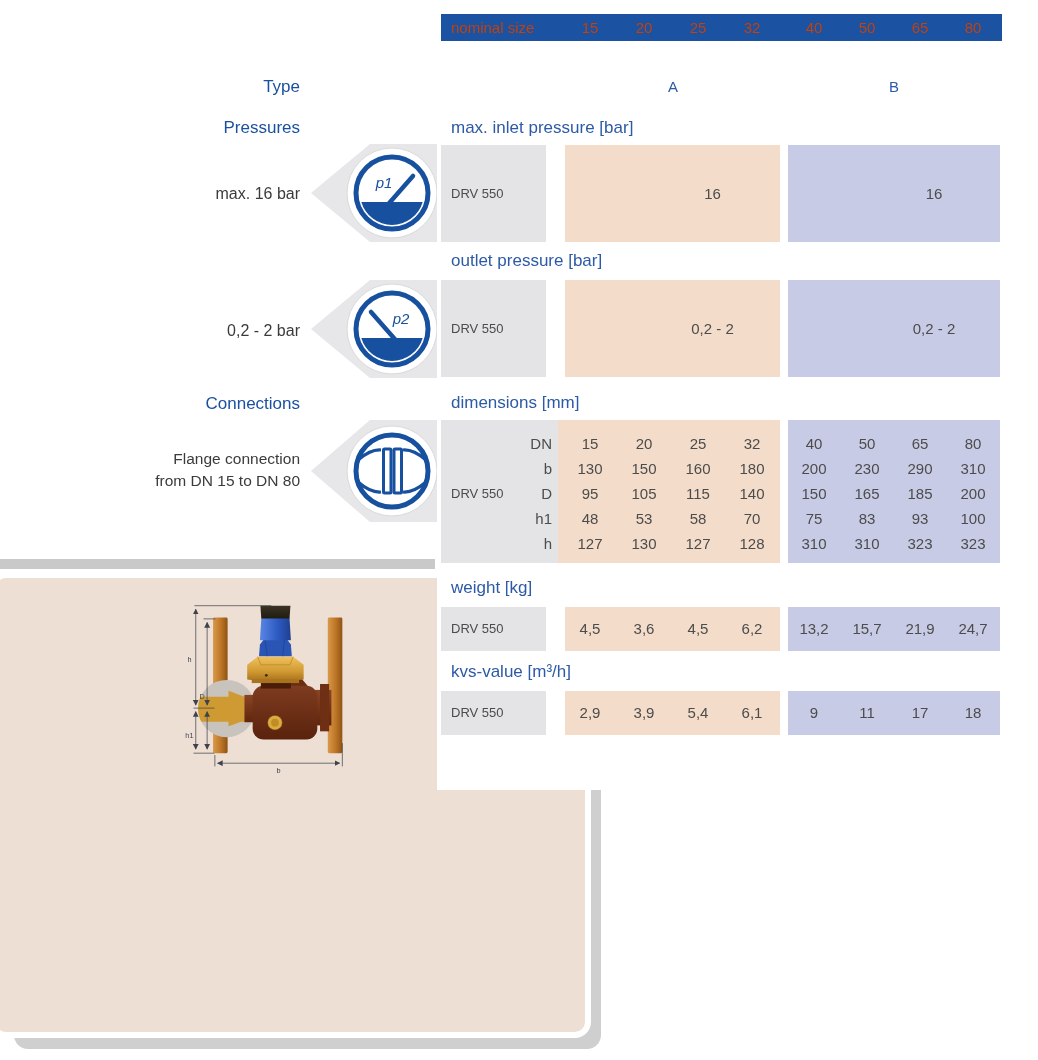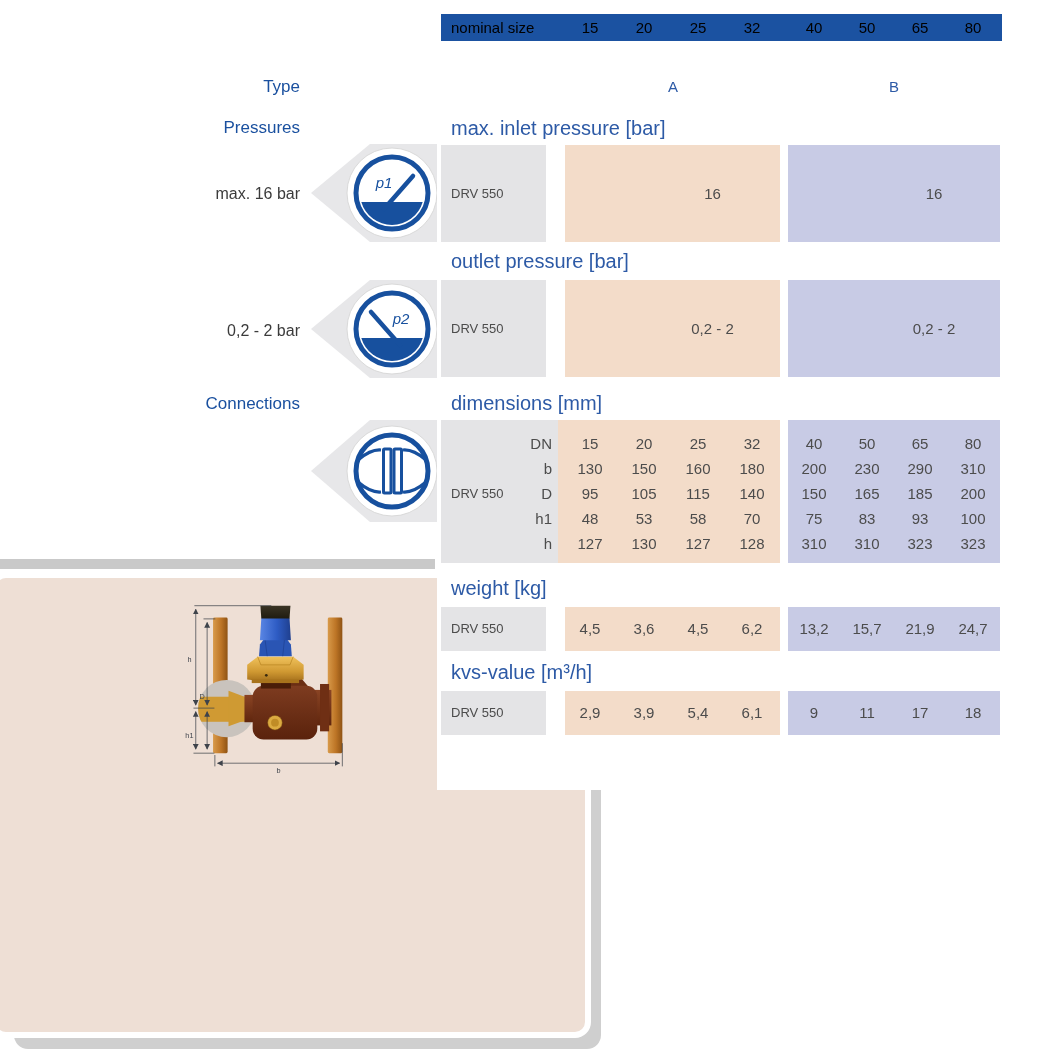--- a/index.html
+++ b/index.html
@@ -10,39 +10,39 @@
   
   #photo-shadow{left:14px;top:610px;width:587px;height:439px;background:#cfcfcf;border-radius:14px;}
   #photo-panel{left:-10px;top:572px;width:601px;height:466px;box-sizing:border-box;
                background:#eedfd5;border:6px solid #ffffff;border-radius:16px;}
   #white-topleft{left:0;top:0;width:1038px;height:559px;background:#ffffff;}
   #white-right{left:437px;top:0;width:601px;height:790px;background:#ffffff;}
   #top-stripe{left:0;top:559px;width:435px;height:10px;background:#c9c9c9;}
 
   
   #header-bar{left:441px;top:14px;width:561px;height:27px;background:#1b52a1;}
-  .hdr-text{position:absolute;line-height:27px;font-size:15px;color:#000000;}
+  .hdr-text{position:absolute;line-height:27px;font-size:15px;color:#c2410c;}
   #header-row{left:0;top:14px;width:1038px;height:27px;}
 
   
   .v{position:absolute;width:50px;text-align:center;}
   .c0{left:565px}.c1{left:619px}.c2{left:673px}.c3{left:727px}
   .c4{left:789px}.c5{left:842px}.c6{left:895px}.c7{left:948px}
 
   
   .heading{position:absolute;right:738px;height:20px;line-height:20px;
            font-size:17px;font-weight:normal;color:#1a509f;white-space:nowrap;}
   .leftlabel{position:absolute;right:738px;height:20px;line-height:20px;
              font-size:16px;color:#3b3b3b;white-space:nowrap;}
   #flange-label{position:absolute;right:738px;top:448px;text-align:right;
                 font-size:15.5px;line-height:22px;color:#3b3b3b;white-space:nowrap;}
 
   
   .sec-label{position:absolute;left:451px;height:18px;line-height:18px;
-             font-size:20px;color:#2d5aa6;white-space:nowrap;}
+             font-size:17px;color:#2d5aa6;white-space:nowrap;}
 
   
   .row{left:0;width:1038px;}
   .cell{position:absolute;top:0;}
   .cell-gray{background:#e4e4e6;}
   .cell-peach{background:#f3dcc9;}
   .cell-lav{background:#c8cbe5;}
   .tval{font-size:15px;color:#4c4c4c;}
   .model{position:absolute;left:451px;font-size:13px;color:#4c4c4c;}
   .merged{position:absolute;text-align:center;font-size:15px;color:#4c4c4c;padding-left:40px;}
@@ -167,20 +167,24 @@
   </div>
 
   <div class="heading" style="top:77px">Type</div>
   <span class="typeAB" style="left:648px;top:78px">A</span>
   <span class="typeAB" style="left:869px;top:78px">B</span>
 
   <div class="heading" style="top:118px">Pressures</div>
   <div class="leftlabel" style="top:184px">max. 16 bar</div>
   <div class="leftlabel" style="top:321px">0,2 - 2 bar</div>
   <div class="heading" style="top:394px">Connections</div>
+  <div id="flange-label">
+    <div>Flange connection</div>
+    <div>from DN 15 to DN 80</div>
+  </div>
 
   <svg class="abs" style="left:311px;top:144px" width="126" height="98" viewBox="0 0 126 98">
     <polygon points="126,0 59,0 0,49 59,98 126,98" fill="#e7e7e9"></polygon>
     <circle cx="81" cy="49" r="45" fill="#ffffff" stroke="#d9d9d9" stroke-width="1"></circle>
     <circle cx="81" cy="49" r="36" fill="#ffffff" stroke="#17509e" stroke-width="5"></circle>
     <path d="M50.3,58 A32,32 0 0 0 111.7,58 Z" fill="#17509e"></path>
     <line x1="73" y1="65" x2="102" y2="32" stroke="#17509e" stroke-width="4.5" stroke-linecap="round"></line>
     <text x="73" y="44" text-anchor="middle" font-size="15" font-style="italic" fill="#17509e">p1</text>
   </svg>
 

